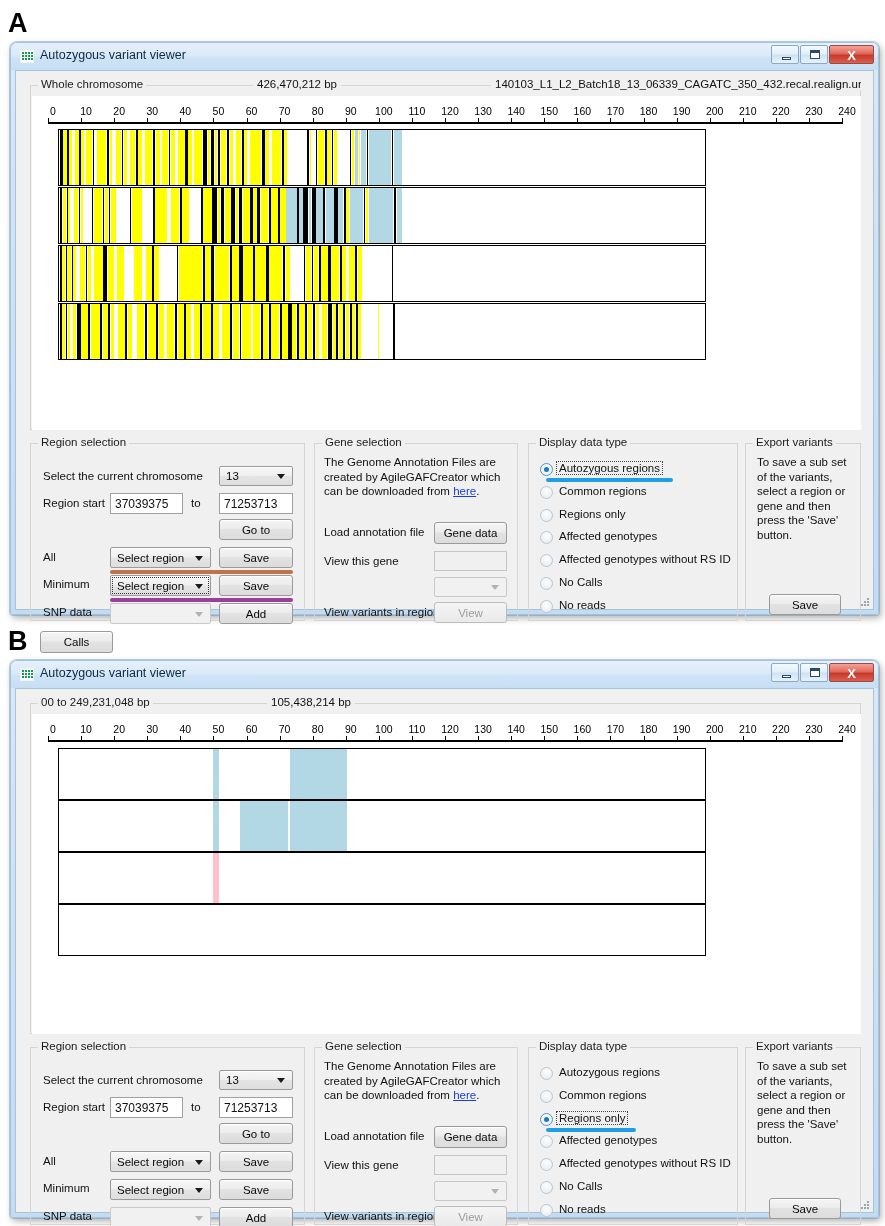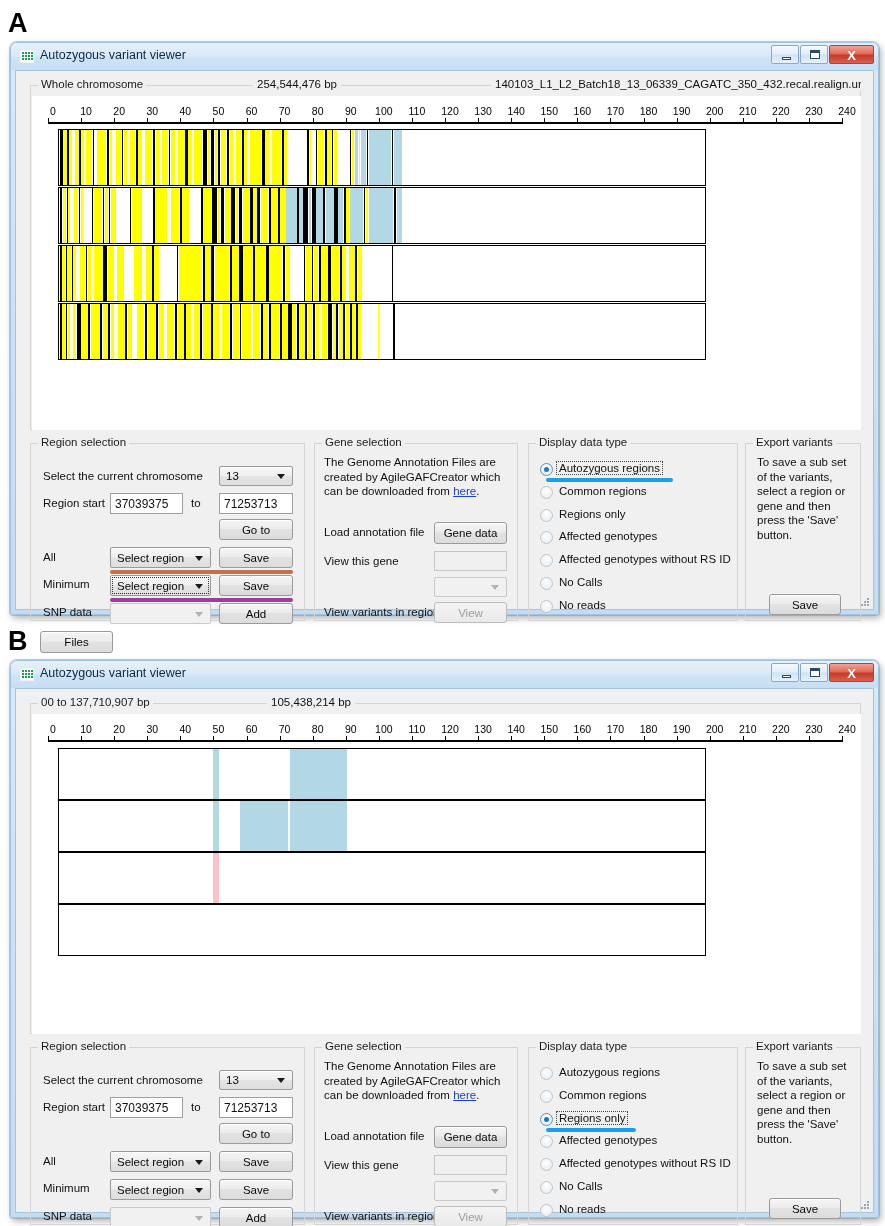--- a/index.html
+++ b/index.html
@@ -209,21 +209,21 @@
         <div class="wb close">
           <div class="glyph">X</div>
         </div>
       </div>
     </div>
 
     <div class="client" style="height:540px;">
 
       <div class="gb" style="left:14px; top:14px; width:831px; height:345px;">
         <div class="gb-title">Whole chromosome</div>
-        <div class="lbl" style="left:222px; top:-8px; background:#f0f0f0; padding:0 4px;">254,544,476 bp</div>
+        <div class="lbl" style="left:222px; top:-8px; background:#f0f0f0; padding:0 4px;">426,470,212 bp</div>
         <div class="lbl" style="left:460px; top:-8px; background:#f0f0f0; padding:0 4px; max-width:370px; overflow:hidden;">140103_L1_L2_Batch18_13_06339_CAGATC_350_432.recal.realign.unig...</div>
 
         <div class="chromview" style="left:1px; top:10px; width:829px; height:334px; border:none; background:#fff;">
           <div class="ruler" id="rulerA" style="left:16px; top:4px; width:795px; height:24px;">
             <div class="axis"></div>
           <div class="tick" style="left: 0px;"></div>
               <div class="tlabel" style="left: 5px;">0</div>
               <div class="tick" style="left: 33.0833px;"></div>
               <div class="tlabel" style="left: 38.0833px;">10</div>
               <div class="tick" style="left: 66.1667px;"></div>
@@ -649,21 +649,21 @@
             </div>
           </div>
       </div>
 
       <div class="gb" style="left:729px; top:372px; width:116px; height:178px;">
         <div class="gb-title">Export variants</div>
         <div class="helptext" style="left:11px; top:11px; width:94px;">To save a sub set of the variants, select a region or gene and then press the 'Save' button.</div>
         <div class="btn" style="left:23px; top:150px; width:72px; height:21px;">Save</div>
       </div>
 
-      <div class="btn" style="left:24px; top:560px; width:73px; height:22px;">Files</div>
+      <div class="btn" style="left:24px; top:560px; width:73px; height:22px;">Calls</div>
 
       <div class="resize-grip">
         <span style="left:8px;top:2px;"></span>
           <span style="left:5px;top:5px;"></span>
           <span style="left:8px;top:5px;"></span>
         <span style="left:2px;top:8px;"></span>
           <span style="left:5px;top:8px;"></span>
           <span style="left:8px;top:8px;"></span>
       </div>
     </div>
@@ -698,21 +698,21 @@
           </div>
         <div class="wb close">
           <div class="glyph">X</div>
         </div>
       </div>
     </div>
 
     <div class="client" style="height:525px;">
 
       <div class="gb" style="left:14px; top:14px; width:831px; height:331px;">
-        <div class="gb-title">00 to 137,710,907 bp</div>
+        <div class="gb-title">00 to 249,231,048 bp</div>
         <div class="lbl" style="left:236px; top:-8px; background:#f0f0f0; padding:0 4px;">105,438,214 bp</div>
 
         <div class="chromview" style="left:1px; top:10px; width:829px; height:320px; border:none; background:#fff;">
           <div class="ruler" id="rulerB" style="left:16px; top:4px; width:795px; height:24px;">
             <div class="axis"></div>
           <div class="tick" style="left: 0px;"></div>
               <div class="tlabel" style="left: 5px;">0</div>
               <div class="tick" style="left: 33.0833px;"></div>
               <div class="tlabel" style="left: 38.0833px;">10</div>
               <div class="tick" style="left: 66.1667px;"></div>

